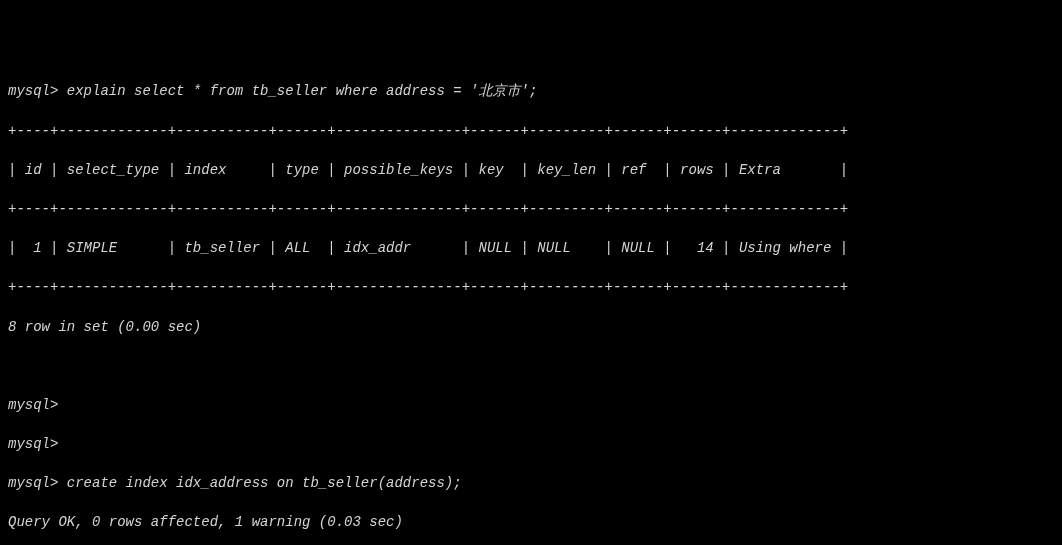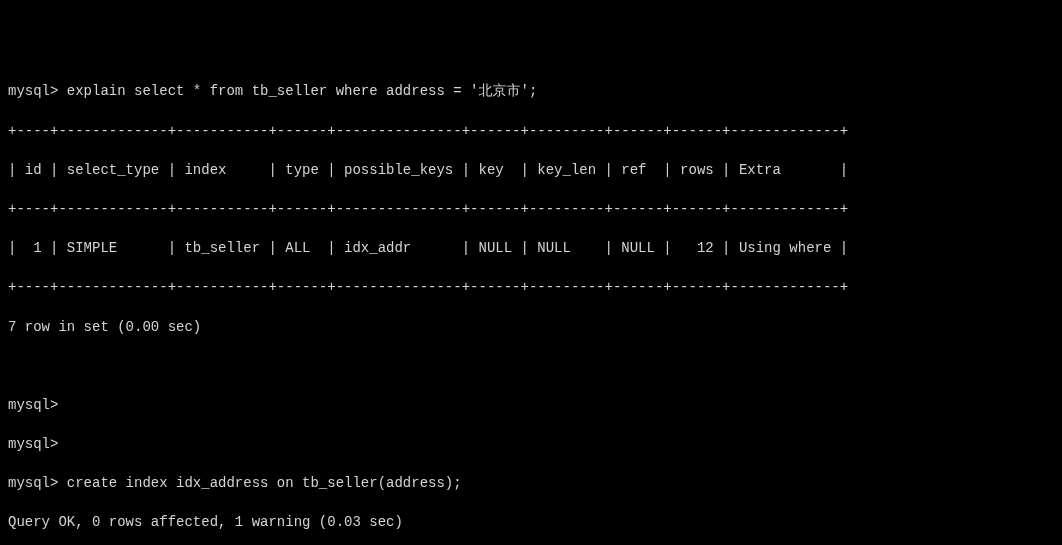--- a/index.html
+++ b/index.html
@@ -8,34 +8,34 @@
       color: #d4d4d4;
       font-family: "Courier New", Consolas, monospace;
       font-size: 14px;
       line-height: 1.4;
       padding: 4px 8px;
       white-space: pre;
       width: 1062px;
       height: 545px;
       overflow: hidden;
     }
-    .line { white-space: pre; }
+    .line { white-space: pre; font-style: italic; }
   </style>
 </head>
 <body>
 
 
 
 <div class="line">mysql&gt; explain select * from tb_seller where address = '北京市';</div>
 <div class="line">+----+-------------+-----------+------+---------------+------+---------+------+------+-------------+</div>
 <div class="line">| id | select_type | index     | type | possible_keys | key  | key_len | ref  | rows | Extra       |</div>
 <div class="line">+----+-------------+-----------+------+---------------+------+---------+------+------+-------------+</div>
-<div class="line">|  1 | SIMPLE      | tb_seller | ALL  | idx_addr      | NULL | NULL    | NULL |   12 | Using where |</div>
+<div class="line">|  1 | SIMPLE      | tb_seller | ALL  | idx_addr      | NULL | NULL    | NULL |   14 | Using where |</div>
 <div class="line">+----+-------------+-----------+------+---------------+------+---------+------+------+-------------+</div>
-<div class="line">7 row in set (0.00 sec)</div>
+<div class="line">8 row in set (0.00 sec)</div>
 <div class="line"> </div>
 <div class="line">mysql&gt; </div>
 <div class="line">mysql&gt; </div>
 <div class="line">mysql&gt; create index idx_address on tb_seller(address);</div>
 <div class="line">Query OK, 0 rows affected, 1 warning (0.03 sec)</div>
 
 
 
 
 

